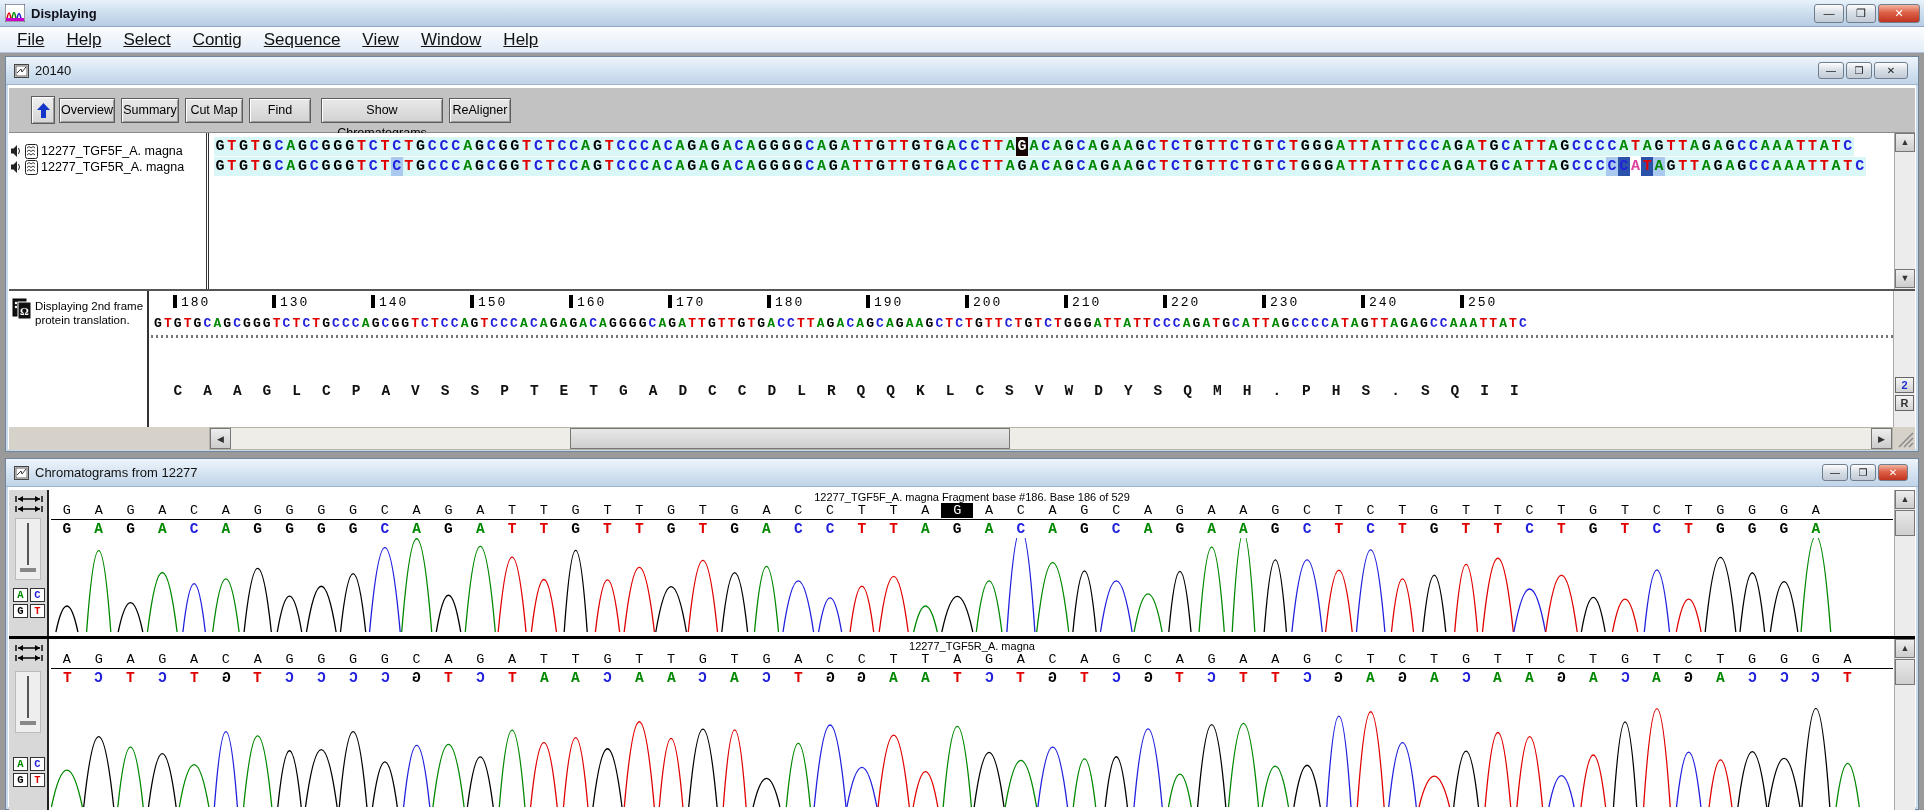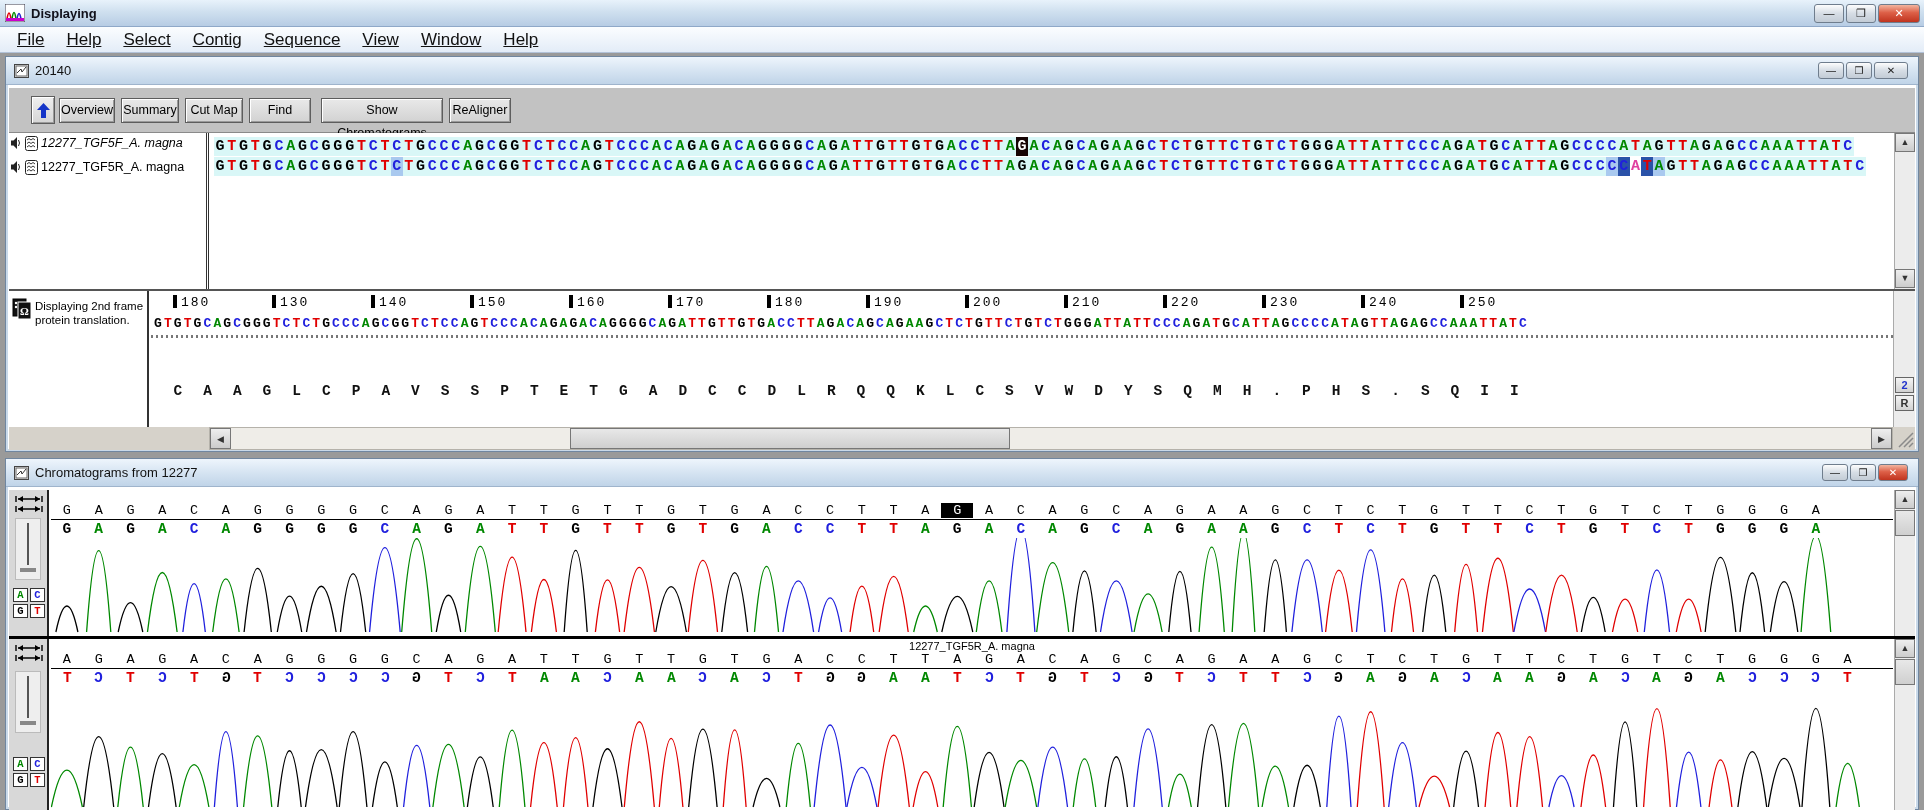--- a/index.html
+++ b/index.html
@@ -156,21 +156,21 @@
     <span class="upbtn">
       <svg width="13" height="15" viewBox="0 0 13 15">
           <polygon points="6.5,0 13,7 9,7 9,15 4,15 4,7 0,7" fill="#1535c8"></polygon>
         </svg>
     </span>
     <span id="toolbarButtons"><span class="tbtn" style="left: 50px; width: 56px; line-height: 23px;">Overview</span><span class="tbtn" style="left: 112px; width: 58px; line-height: 23px;">Summary</span><span class="tbtn" style="left: 176px; width: 58px; line-height: 23px;">Cut Map</span><span class="tbtn" style="left: 240px; width: 62px; line-height: 23px;">Find</span><span class="tbtn" style="left: 312px; width: 122px; line-height: 23px;">Show Chromatograms</span><span class="tbtn" style="left: 440px; width: 62px; line-height: 23px;">ReAligner</span></span>
   </div>
 
   <div class="seqpane">
     <div class="labelcol" id="readLabels">
-        <div class="read-label-row" style="top: 0; font-style: italic;">
+        <div class="read-label-row" style="top: 8px;">
           <svg width="11" height="12" viewBox="0 0 11 12">
             <polygon points="6,0 2.5,3.5 0,3.5 0,8.5 2.5,8.5 6,12" fill="#222"></polygon>
             <path d="M7.5,3 Q9.5,6 7.5,9" stroke="#222" fill="none"></path>
           </svg>
           <svg width="13" height="15" viewBox="0 0 13 15">
             <rect x="0.5" y="0.5" width="12" height="14" rx="2" fill="#fff" stroke="#222"></rect>
             <path d="M2,4 l2,-1.5 2,1.5 2,-1.5 2,1.5 M2,7.5 l2,-1.5 2,1.5 2,-1.5 2,1.5 M2,11 l2,-1.5 2,1.5 2,-1.5 2,1.5" stroke="#222" fill="none" stroke-width="0.9"></path>
           </svg>
           <span class="read-label">12277_TGF5F_A. magna</span>
         </div>
@@ -771,20 +771,21 @@
           </svg>
       </span>
       <span class="acgt" style="top:98px;">
         <span class="b" style="color:#008800;">A</span>
         <span class="b" style="color:#2020dd;">C</span>
         <span class="b" style="color:#000000;">G</span>
         <span class="b" style="color:#e00000;">T</span>
       </span>
     </div>
     <div class="chromcontent">
+      <div class="chromheader">12277_TGF5F_A. magna Fragment base #186. Base 186 of 529</div>
       <div class="callrow topcalls" id="p0top" style="top:13px; height:15px;">
           <span class="cell" style="width: 31.8px;">G</span>
           <span class="cell" style="width: 31.8px;">A</span>
           <span class="cell" style="width: 31.8px;">G</span>
           <span class="cell" style="width: 31.8px;">A</span>
           <span class="cell" style="width: 31.8px;">C</span>
           <span class="cell" style="width: 31.8px;">A</span>
           <span class="cell" style="width: 31.8px;">G</span>
           <span class="cell" style="width: 31.8px;">G</span>
           <span class="cell" style="width: 31.8px;">G</span>

